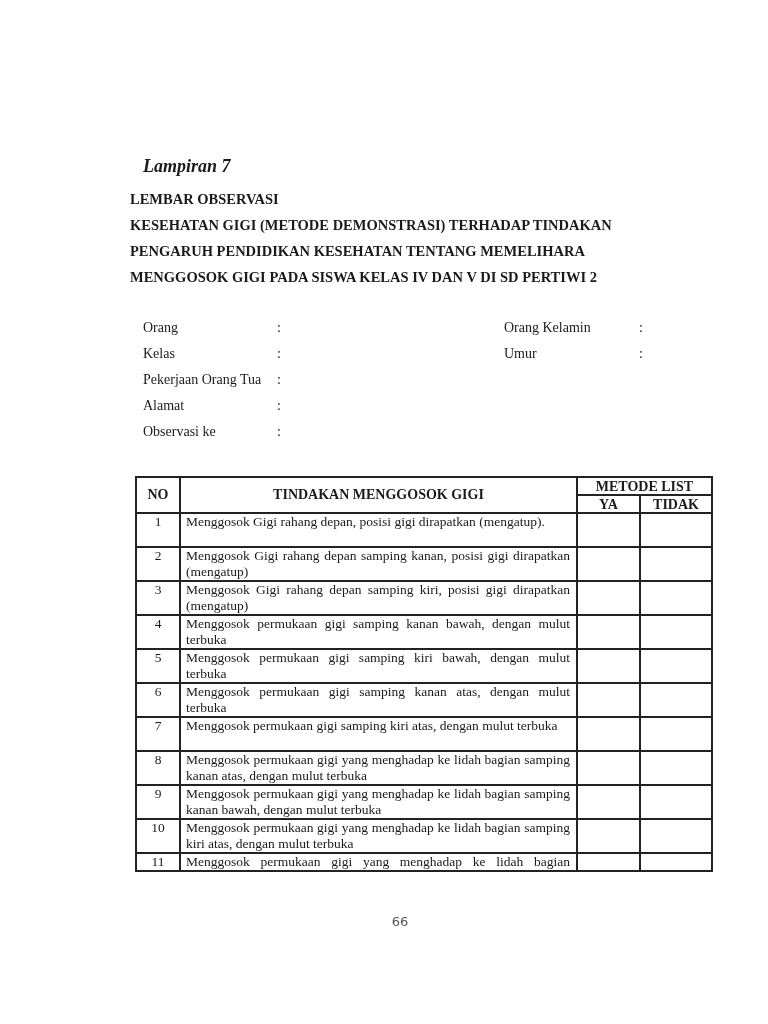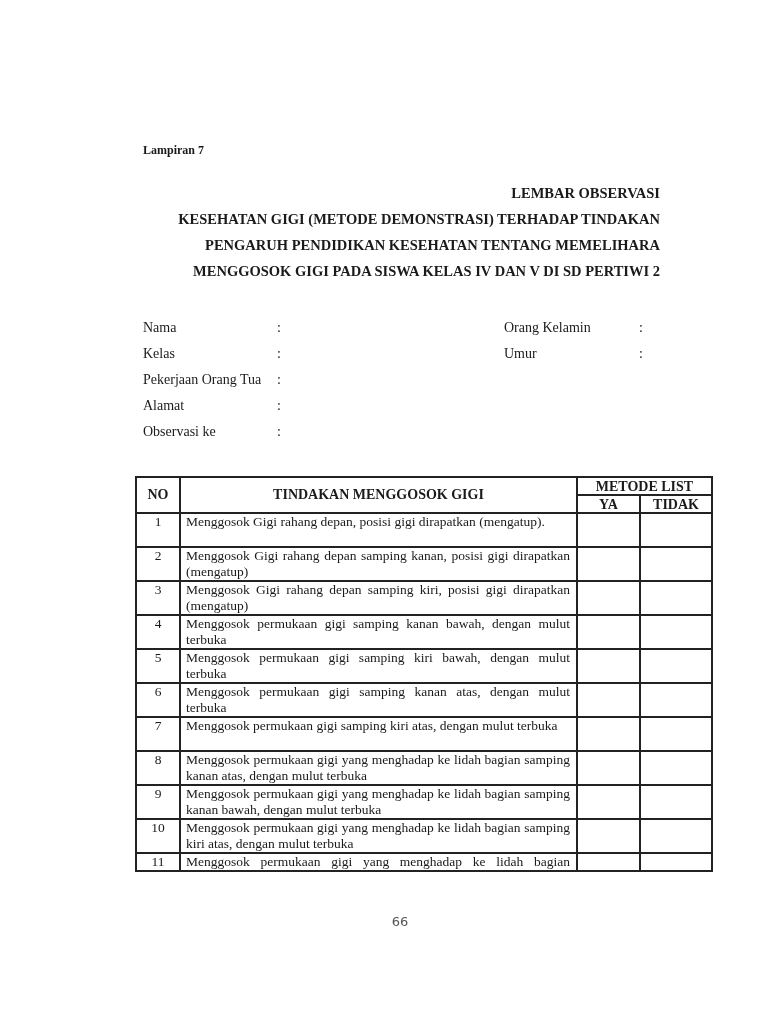--- a/index.html
+++ b/index.html
@@ -1,19 +1,19 @@
 <!DOCTYPE html>
 <html><head>
 <meta charset="utf-8">
 <style>
   html, body { margin:0; padding:0; background:#ffffff; }
   body { width:768px; height:1024px; position:relative; overflow:hidden;
          font-family:"Liberation Serif", "DejaVu Serif", serif; color:#1a1a1a; }
-  .lampiran { position:absolute; left:143px; top:143px; font-size:12px; font-weight:bold; }
-  .titles { position:absolute; left:130px; top:180px; width:530px; text-align:right;
+  .lampiran { position:absolute; left:143px; top:156px; font-size:18px; font-weight:bold;font-style:italic; }
+  .titles { position:absolute; left:130px; top:186px; width:530px; text-align:left;
             font-size:14.5px; font-weight:bold; line-height:26px; }
   .fields { position:absolute; left:143px; top:318px; font-size:14px; }
   .frow { position:absolute; white-space:nowrap; height:20px; line-height:20px; }
   .flabel { position:absolute; left:0; }
   .fcolon { position:absolute; left:134px; }
   .rlabel { position:absolute; left:361px; }
   .rcolon { position:absolute; left:496px; }
   table.obs { position:absolute; left:135px; top:476px; width:578px;
               border-collapse:collapse; font-size:13.5px;padding-left:40px; }
   table.obs td, table.obs th { border:2px solid #222; padding:0; }
@@ -38,21 +38,21 @@
 
 <div class="titles">
   <div>LEMBAR OBSERVASI</div>
   <div>KESEHATAN GIGI (METODE DEMONSTRASI) TERHADAP TINDAKAN</div>
   <div>PENGARUH PENDIDIKAN KESEHATAN TENTANG MEMELIHARA</div>
   <div>MENGGOSOK GIGI PADA SISWA KELAS IV DAN V DI SD PERTIWI 2</div>
 </div>
 
 <div class="fields">
   <div class="frow" style="top:0px;">
-    <span class="flabel">Nama</span>
+    <span class="flabel">Orang</span>
     <span class="fcolon">:</span>
     <span class="rlabel">Orang Kelamin</span>
     <span class="rcolon">:</span>
   </div>
   <div class="frow" style="top:26px;">
     <span class="flabel">Kelas</span>
     <span class="fcolon">:</span>
     <span class="rlabel">Umur</span>
     <span class="rcolon">:</span>
   </div>

